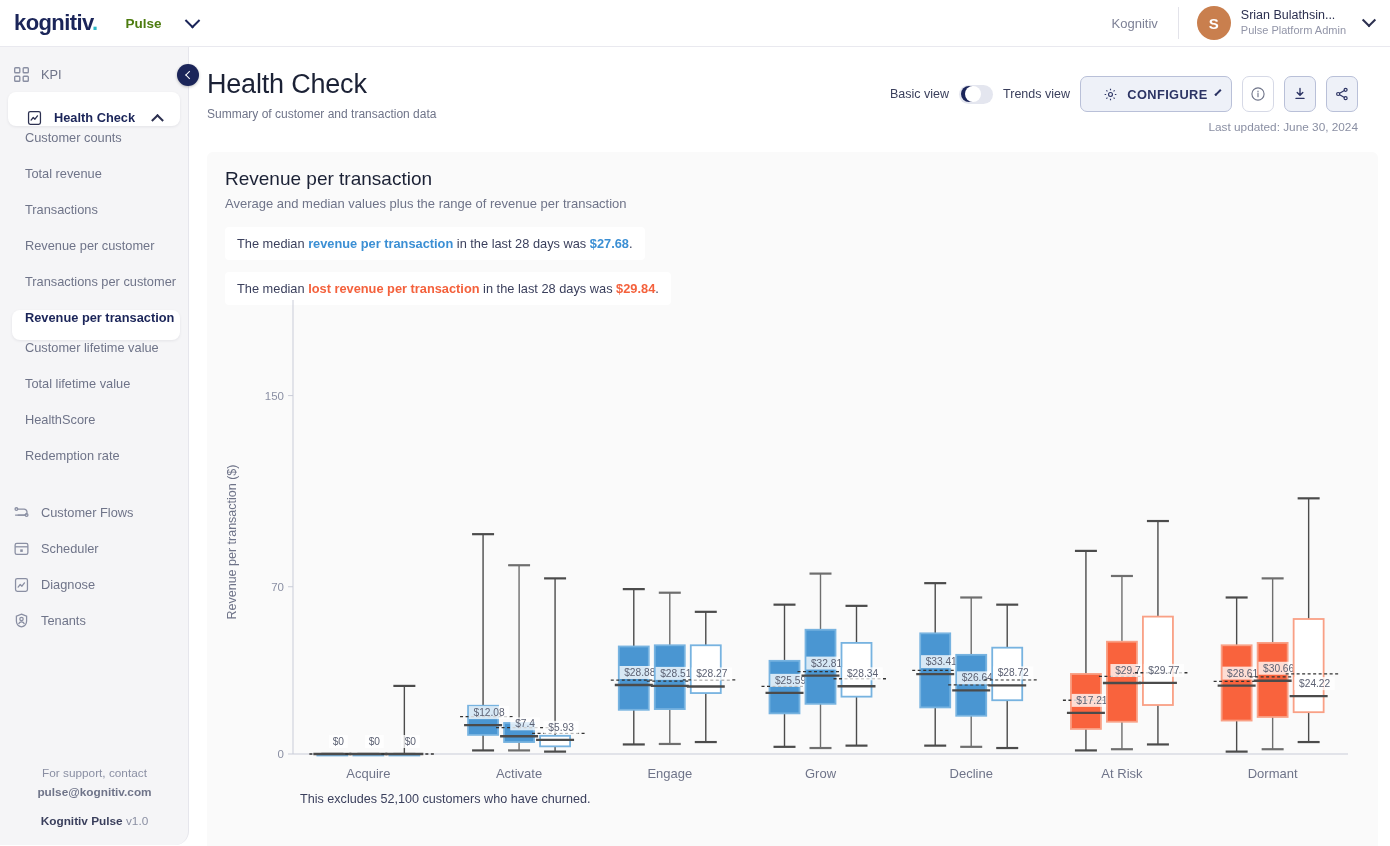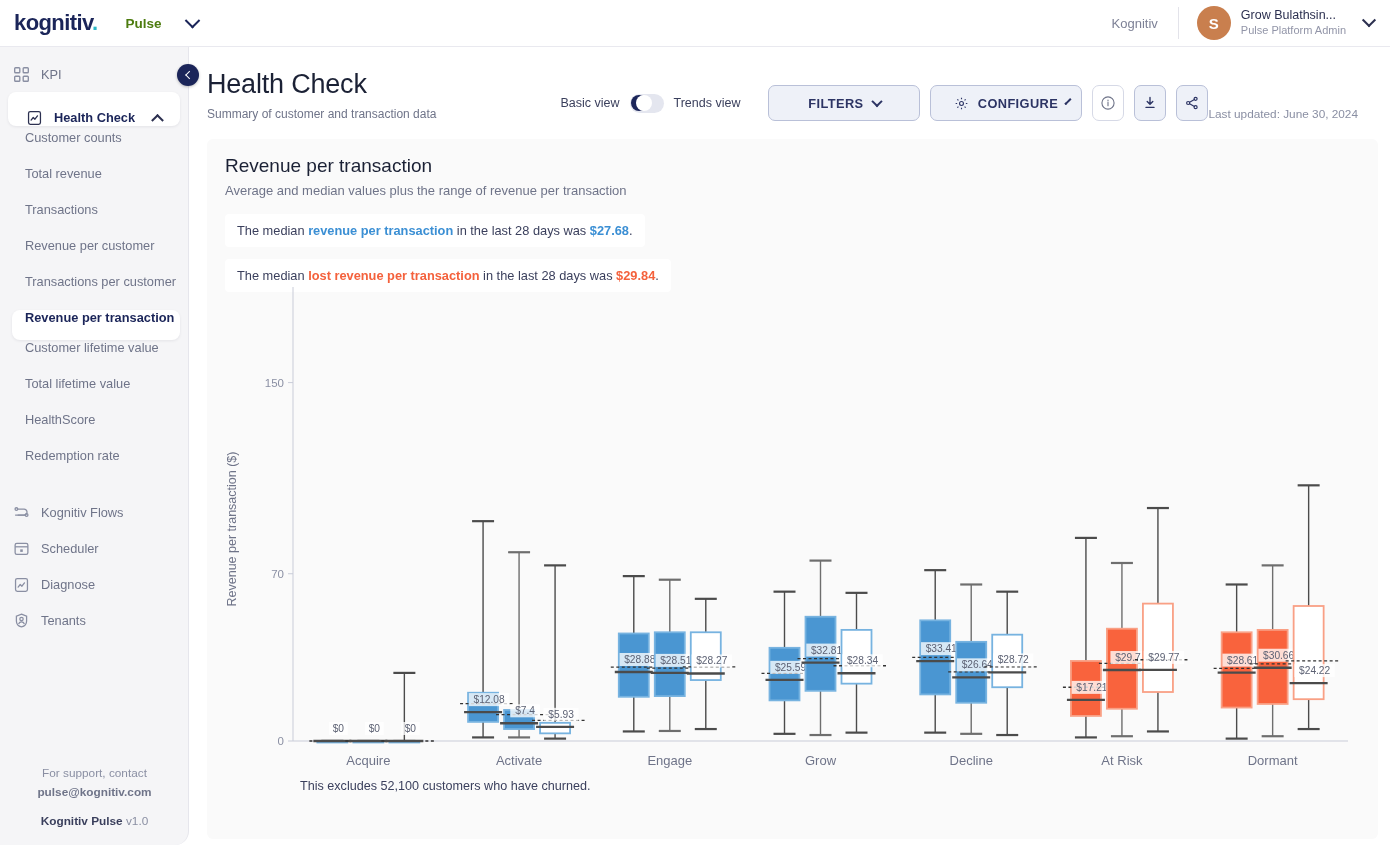--- a/index.html
+++ b/index.html
@@ -76,21 +76,21 @@
   }
   .collapse-btn i { width: 6px; height: 6px; border-left: 1.6px solid #fff; border-bottom: 1.6px solid #fff;
                     transform: rotate(45deg) translate(1px,-1px); display: block; }
 
   
   .main { position: absolute; top: 47px; left: 189px; width: 1201px; height: 799px; background: #ffffff; }
   .page-head { padding: 22px 32px 0 18px; display: flex; }
   .ph-left { flex: 1; }
   .page-title { font-size: 27px; font-weight: 400; color: #1b2135; letter-spacing: -0.2px; }
   .page-sub { font-size: 12px; color: #6f7489; margin-top: 7px; }
-  .ph-right { display: flex; flex-direction: row; align-items: flex-end; padding-top: 7px; text-align: right; }
+  .ph-right { display: flex; flex-direction: column; align-items: flex-end; padding-top: 7px; text-align: right; }
   .ctrl-row { display: flex; align-items: center; gap: 10px; }
   .view-lbl { font-size: 12.5px; color: #3a3f5c; }
   .toggle { width: 34px; height: 19px; border-radius: 10px; background: #e4e6ef; position: relative; cursor: pointer; }
   .toggle .knob { position: absolute; top: 1.5px; left: 1.5px; width: 16px; height: 16px;
                   border-radius: 50%; background: #1b2559; }
   .toggle .moon { position:absolute; top:1.5px; left:6px; width:16px; height:16px; border-radius:50%; background:#fff; }
   .btn {
     height: 36px; border: 1px solid #b9c0d8; border-radius: 7px; background: #eef1f8;
     color: #2c3464; font-size: 12.8px; font-weight: 700; letter-spacing: .4px;
     display: flex; align-items: center; justify-content: center; gap: 9px; cursor: pointer;
@@ -138,21 +138,21 @@
   <div class="prod-select">
     <span class="prod-name">Pulse</span>
     <span class="chev"></span>
   </div>
   <div class="topbar-right">
     <span class="tenant-name">Kognitiv</span>
     <span class="divider-v"></span>
     <div class="user-block">
       <div class="avatar">S</div>
       <div class="user-text">
-        <div class="user-name">Grow Bulathsin...</div>
+        <div class="user-name">Srian Bulathsin...</div>
         <div class="user-role">Pulse Platform Admin</div>
       </div>
       <span class="user-chev"></span>
     </div>
   </div>
 </div>
 
 <div class="sidebar">
   <div class="nav-top">
 
@@ -215,21 +215,21 @@
     <div class="nav-bottom">
       <div class="nav-row">
         <span class="nav-ico">
           <svg viewBox="0 0 20 20" fill="none" stroke="currentColor" stroke-width="1.5">
             <circle cx="4" cy="6" r="1.6"></circle>
               <circle cx="16" cy="13" r="1.6"></circle>
             <path d="M6 6h7a3 3 0 010 0M13 6a3 3 0 110 7H6" stroke-linecap="round"></path>
             <path d="M3 13h11" stroke-linecap="round"></path>
           </svg>
         </span>
-        <span class="nav-label">Kognitiv Flows</span>
+        <span class="nav-label">Customer Flows</span>
       </div>
       <div class="nav-row">
         <span class="nav-ico">
           <svg viewBox="0 0 20 20" fill="none" stroke="currentColor" stroke-width="1.5">
             <rect x="2.5" y="4" width="15" height="13" rx="2"></rect>
             <path d="M2.5 8h15"></path>
               <rect x="8.5" y="11" width="3" height="3" fill="currentColor" stroke="none"></rect>
           </svg>
         </span>
         <span class="nav-label">Scheduler</span>
@@ -278,24 +278,20 @@
     </div>
     <div class="ph-right">
       <div class="ctrl-row">
         <span class="view-lbl">Basic view</span>
         <div class="toggle">
           <span class="knob"></span>
           <span class="moon"></span>
         </div>
         <span class="view-lbl">Trends view</span>
 
-        <div class="btn filters" style="margin-left:18px;">
-          <span>FILTERS</span>
-          <span class="btn-chev"></span>
-        </div>
 
         <div class="btn configure">
           <span style="display:flex;">
             <svg viewBox="0 0 20 20" width="15" height="15" fill="none" stroke="#2c3464" stroke-width="1.5">
               <circle cx="10" cy="10" r="2.6"></circle>
               <path d="M10 2.2v2M10 15.8v2M2.2 10h2M15.8 10h2M4.5 4.5l1.4 1.4M14.1 14.1l1.4 1.4M15.5 4.5l-1.4 1.4M5.9 14.1l-1.4 1.4"></path>
             </svg>
           </span>
           <span>CONFIGURE</span>
           <span class="btn-chev"></span>

